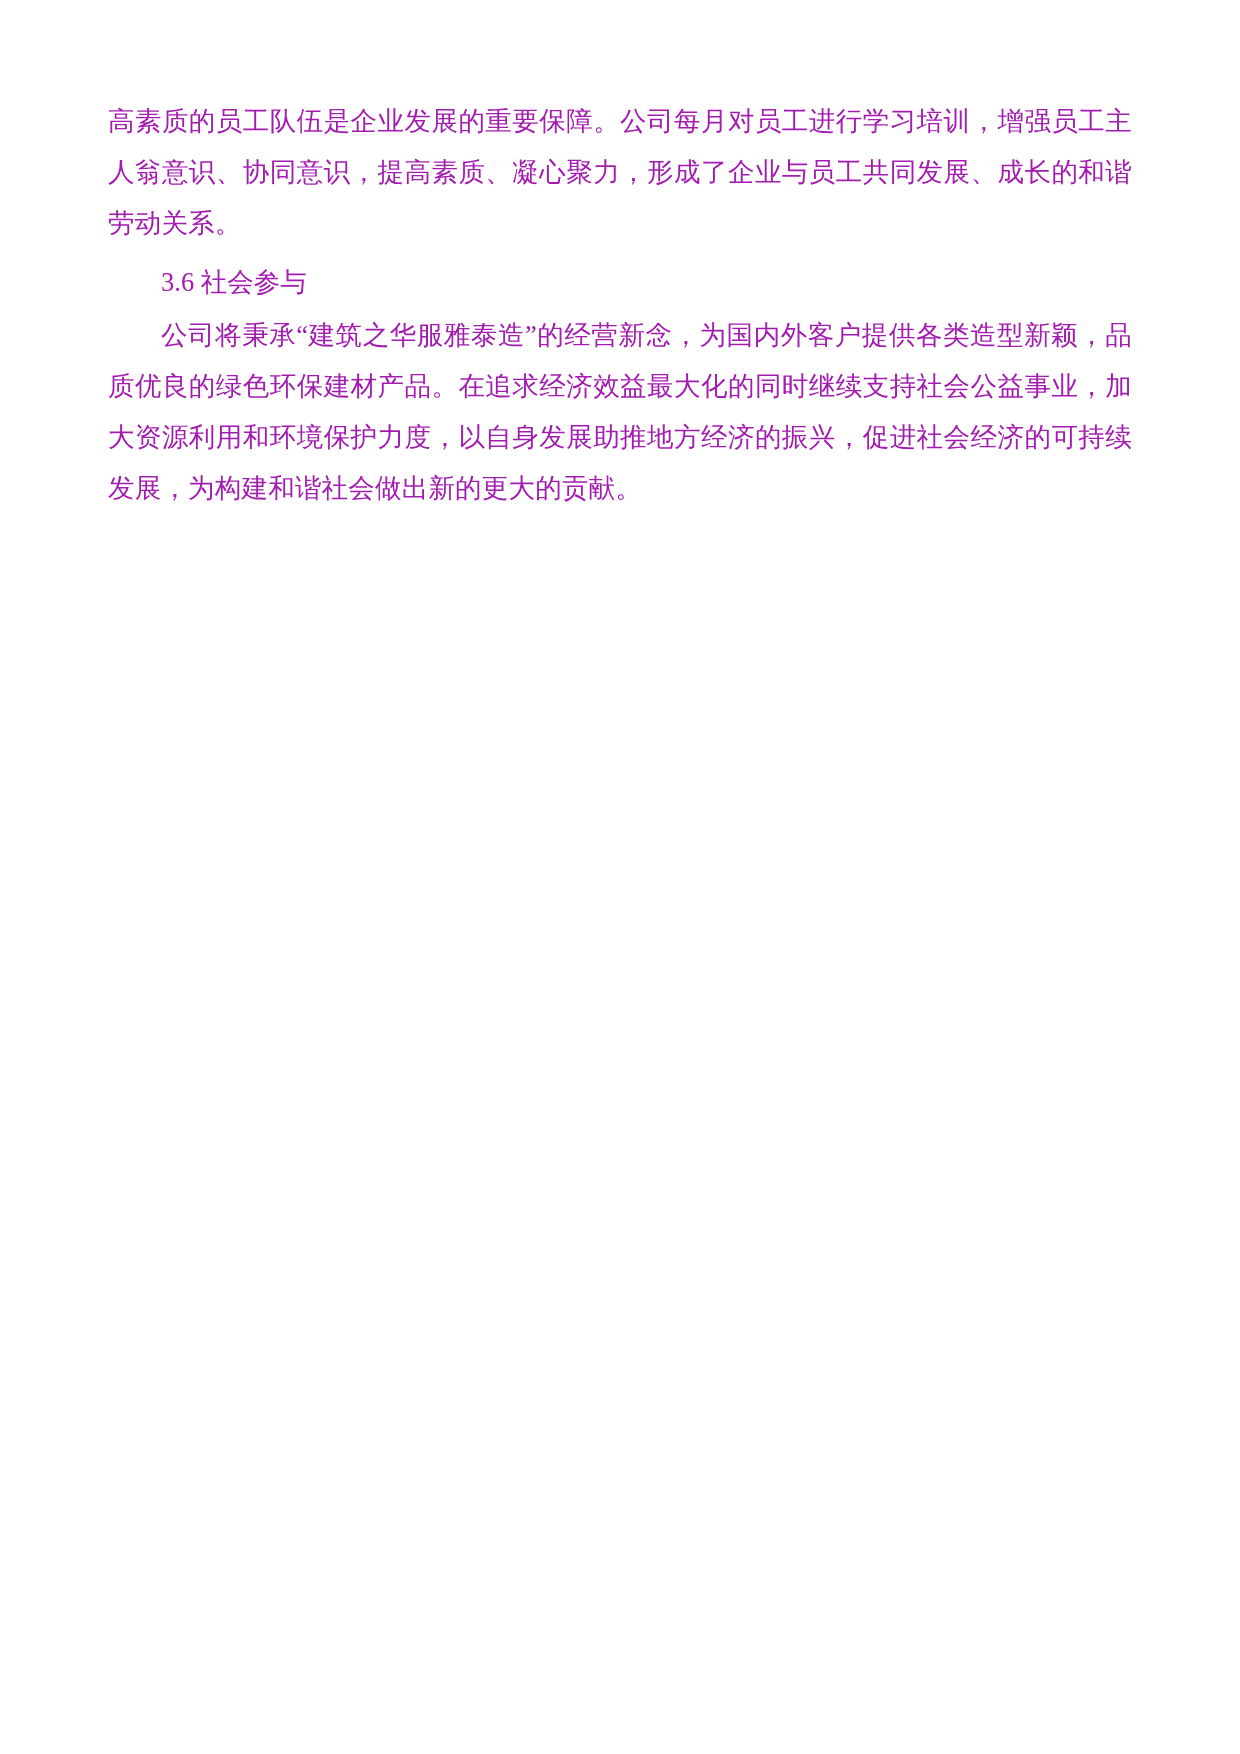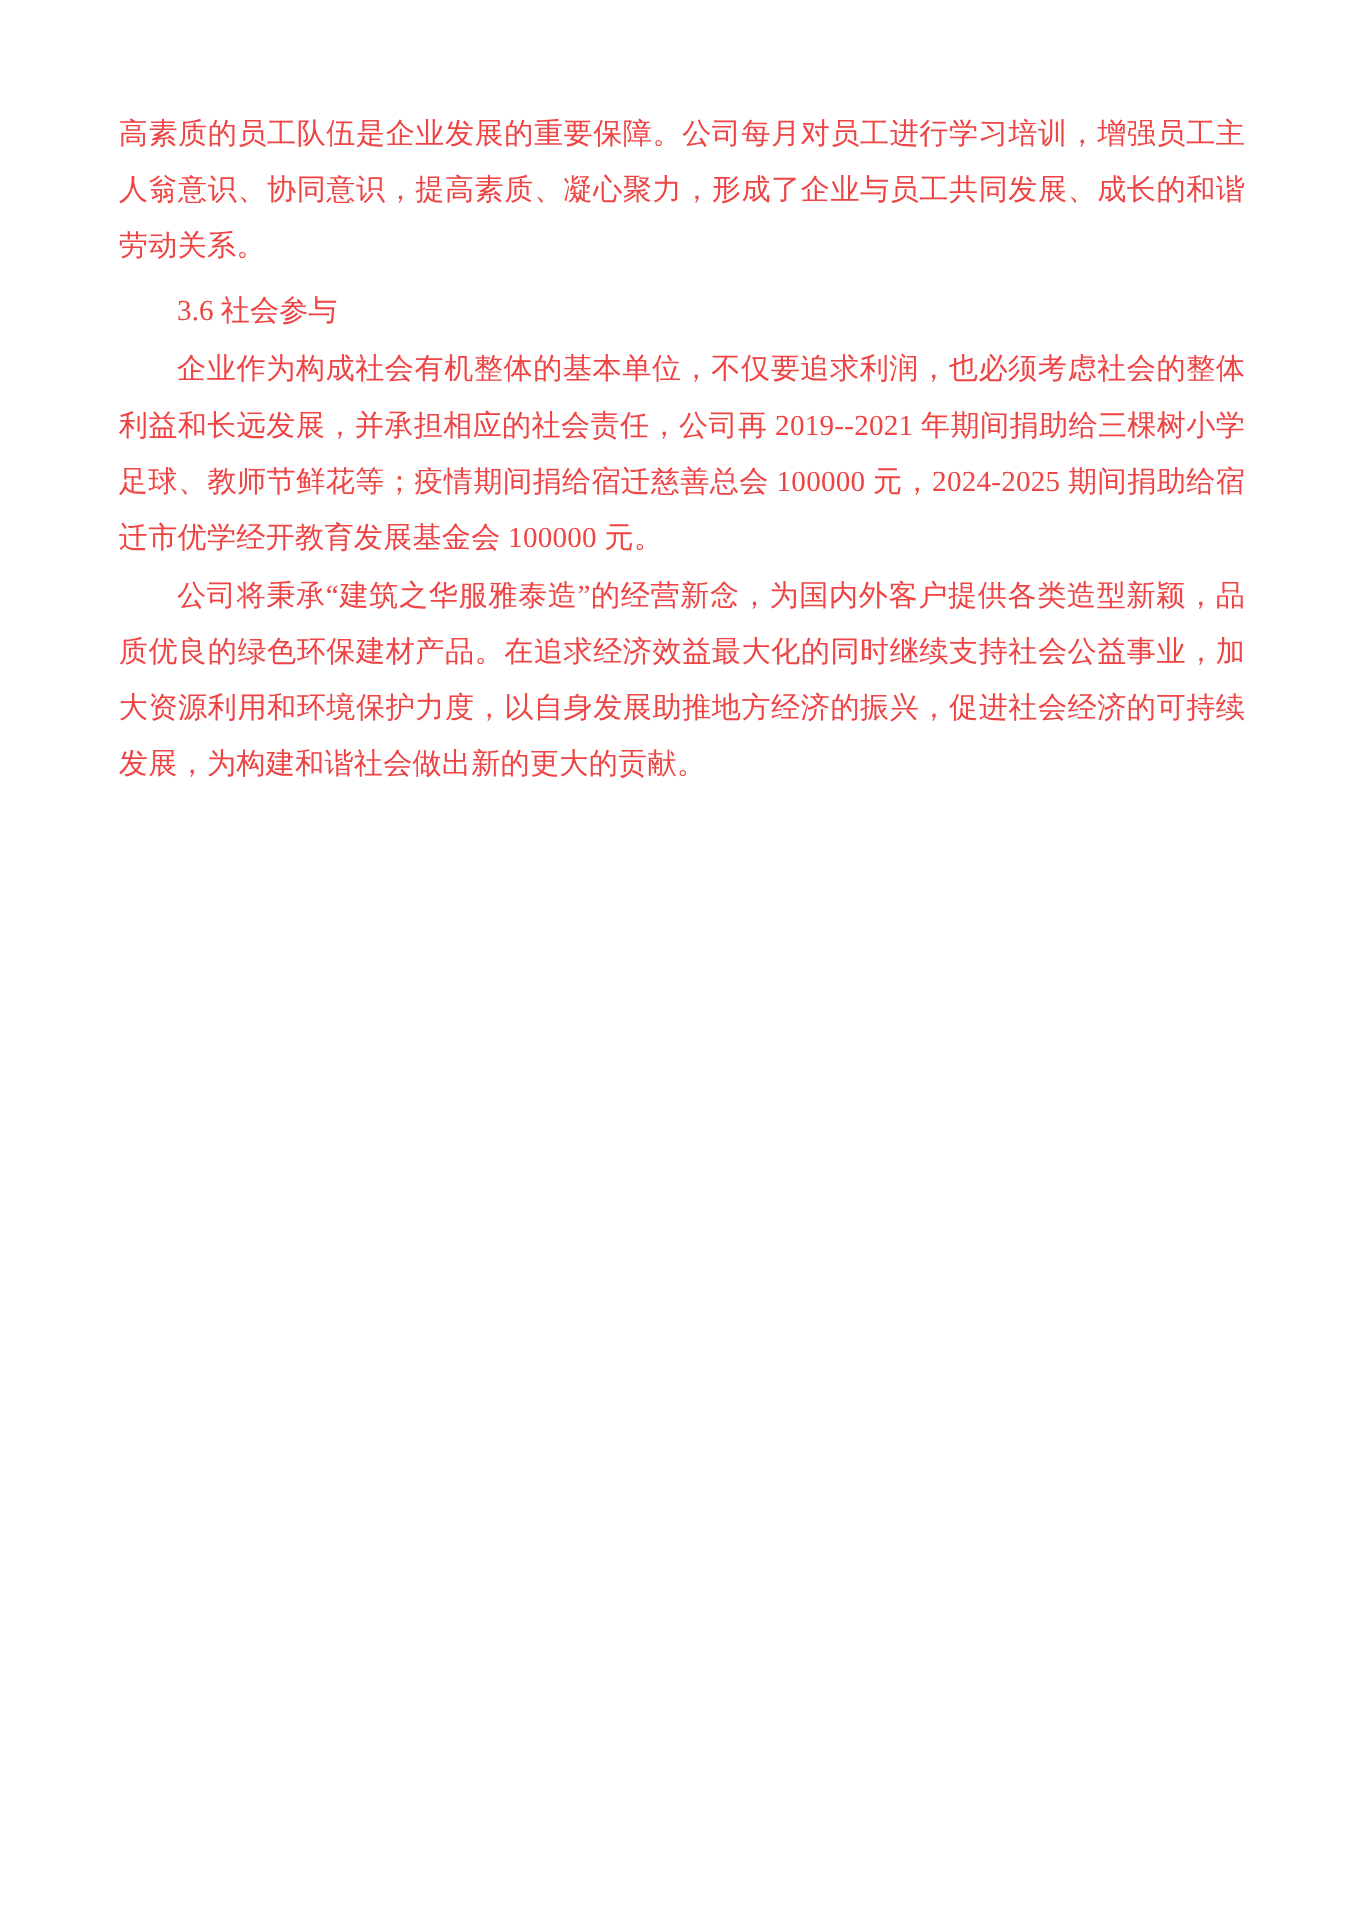--- a/index.html
+++ b/index.html
@@ -8,21 +8,21 @@
     background: #ffffff;
   }
   .page {
     position: relative;
     width: 1240px;
     height: 1754px;
     background: #ffffff;
     box-sizing: border-box;
     padding: 96px 108px 96px 108px;
     font-family: "Liberation Serif", "DejaVu Serif", serif;
-    color: #ef4444;
+    color: #a21caf;
   }
   .doc-body {
     width: 1024px;
   }
   p.para {
     margin: 0 0 2px 0;
     font-size: 26.5px;
     line-height: 51px;
     text-align: justify;
     text-justify: inter-ideograph;
@@ -49,19 +49,18 @@
 </head>
 <body>
 
 <div class="page">
   <div class="doc-body">
 
     <p class="para">高素质的员工队伍是企业发展的重要保障。公司每月对员工进行学习培训，增强员工主人翁意识、协同意识，提高素质、凝心聚力，形成了企业与员工共同发展、成长的和谐劳动关系。</p>
 
     <p class="heading-num">3.6 社会参与</p>
 
-    <p class="para indent">企业作为构成社会有机整体的基本单位，不仅要追求利润，也必须考虑社会的整体利益和长远发展，并承担相应的社会责任，公司再 2019--2021 年期间捐助给三棵树小学足球、教师节鲜花等；疫情期间捐给宿迁慈善总会 100000 元，2024-2025 期间捐助给宿迁市优学经开教育发展基金会 100000 元。</p>
 
 
     <p class="para indent">公司将秉承“建筑之华服雅泰造”的经营新念，为国内外客户提供各类造型新颖，品质优良的绿色环保建材产品。在追求经济效益最大化的同时继续支持社会公益事业，加大资源利用和环境保护力度，以自身发展助推地方经济的振兴，促进社会经济的可持续发展，为构建和谐社会做出新的更大的贡献。</p>
 
   </div>
 </div>
 
 </body></html>

